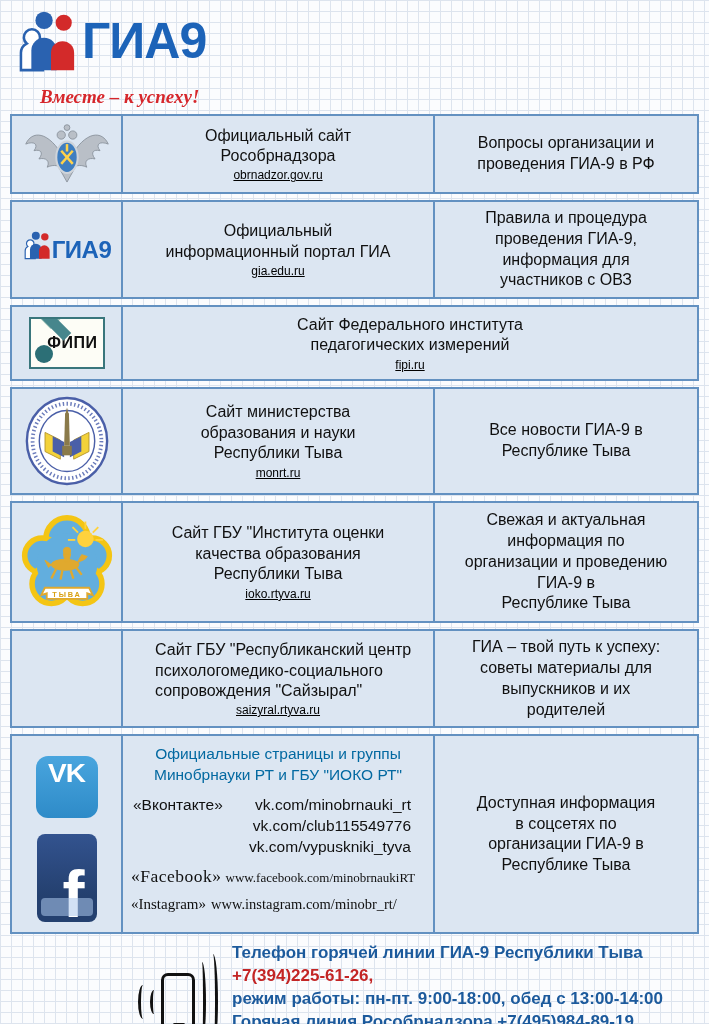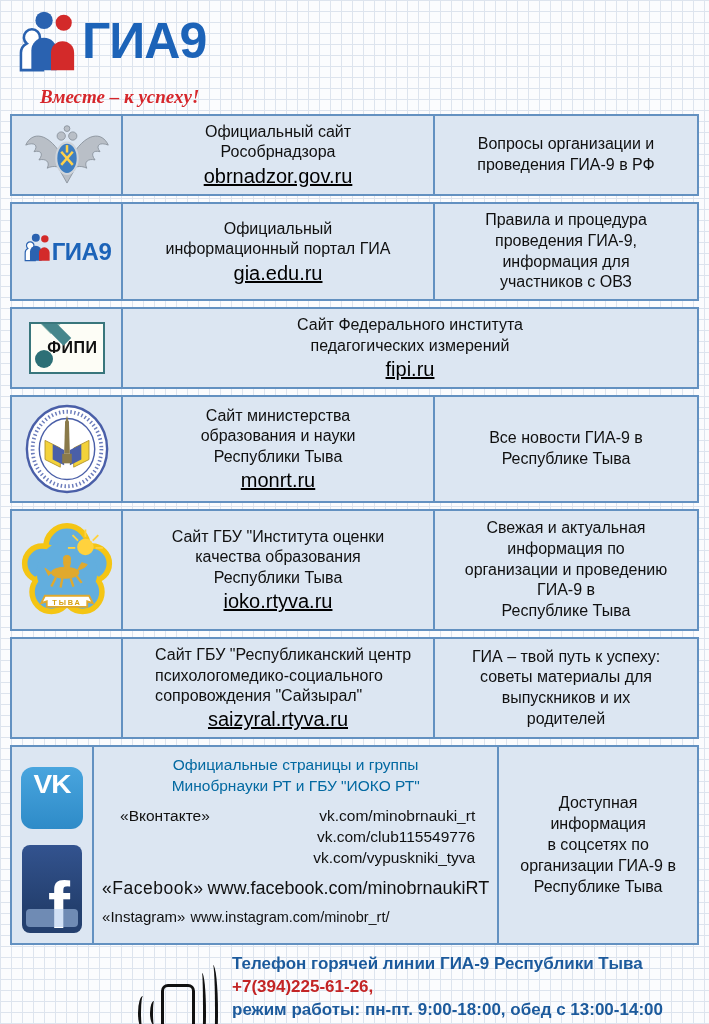--- a/index.html
+++ b/index.html
@@ -25,44 +25,44 @@
   .trow { display:flex; margin-bottom:6px; }
   .cell { background:#dce6f2; border:2px solid #6391c1; }
   .c1 { width:113px; display:flex; align-items:center; justify-content:center; flex-direction:column; }
   .c2 { flex:1; margin-left:-2px; display:flex; flex-direction:column; align-items:center; justify-content:center; padding:6px 8px; }
   .c3 { width:266px; margin-left:-2px; display:flex; align-items:center; justify-content:center; padding:6px 10px; text-align:center; font-size:16px; line-height:1.3; color:#101010; white-space:pre-line; }
   .r1 { min-height:80px; } .r2 { min-height:95px; } .r3 { min-height:76px; }
   .r4 { min-height:108px; } .r5 { min-height:122px; } .r6 { min-height:96px; }
   .r7 { min-height:200px; }
   .site { font-size:16px; line-height:1.28; color:#101010; text-align:center; white-space:pre-line; }
   .site.left { text-align:left; align-self:flex-start; padding-left:24px; }
-  .slink { font-size:20px; color:#000; text-decoration:underline; margin-top:2px; }
+  .slink { font-size:12px; color:#000; text-decoration:underline; margin-top:2px; }
   
   .mini-gia { display:flex; align-items:center; }
   .mini-gia .brand-text { font-size:24px; margin-top:2px; margin-left:-4px; letter-spacing:-0.5px; }
   
   .fipi { width:76px; height:52px; background:#fdfdf6; border:2px solid #39767c; position:relative; overflow:hidden; display:flex; align-items:center; justify-content:flex-end; padding-right:5px; }
   .fipi .stripe1 { position:absolute; left:-14px; top:-20px; width:46px; height:16px; background:#9dc3b8; transform:rotate(45deg); }
   .fipi .stripe2 { position:absolute; left:-8px; top:-6px; width:52px; height:11px; background:#46868c; transform:rotate(45deg); }
   .fipi .dot { position:absolute; left:4px; bottom:4px; width:18px; height:18px; border-radius:50%; background:#2c6f76; }
   .fipi .fipi-text { font-weight:bold; font-size:16px; color:#111; letter-spacing:0.5px; }
   
   .vk-tile { width:62px; height:62px; border-radius:12px; background:linear-gradient(#49a5de,#2e8bc8); display:flex; justify-content:center; margin:10px 0 16px 0; }
   .vk-glyph { color:#fff; font-weight:900; font-size:28px; letter-spacing:-1px; transform:scaleY(0.9); }
   .fb-tile { width:60px; height:88px; border-radius:8px; background:linear-gradient(#33538f 0%, #24406f 70%); position:relative; overflow:hidden; display:flex; align-items:flex-end; justify-content:center; }
   .fb-glyph { color:#fff; font-weight:bold; font-size:66px; line-height:0.85; margin-right:-14px; }
   .fb-band { position:absolute; left:4px; right:4px; bottom:6px; height:18px; background:rgba(173,200,236,0.55); border-radius:4px; }
   
   .soc-mid { justify-content:flex-start; padding-top:8px; }
   .soc-head { font-size:15.5px; text-align:center; white-space:pre-line; color:#0369a1; line-height:1.3; }
   .soc-vk { width:100%; text-align:right; padding-right:14px; margin-top:10px; font-size:15.5px; line-height:1.35; color:#101010; }
-  .soc-vk .lbl { float:left; margin-left:18px; }
-  .soc-line { width:100%; margin-top:9px; font-size:15px; color:#101010; display:flex; align-items:baseline; }
+  .soc-vk .lbl { float:left; margin-left:2px; }
+  .soc-line { width:100%; margin-top:9px; font-size:15px; color:#101010; display:flex; align-items:baseline;font-family:Liberation Serif, serif; }
   .soc-line .lbl-big { font-size:17.5px; letter-spacing:0.5px; }
-  .soc-line .url-sm { font-size:18px; margin-left:4px; }
+  .soc-line .url-sm { font-size:13px; margin-left:4px; }
   .soc-line .url-md { font-size:14.5px; margin-left:5px; }
   
   .footer { display:flex; margin:8px 10px 0 138px; align-items:flex-start; }
   .phone-wrap { display:flex; align-items:center; margin-top:12px; margin-right:14px; }
   .wave { border:0 solid #111; }
   .wave.l1 { width:10px; height:34px; border-left:3px solid #111; border-radius:50%/50%; margin-right:2px; }
   .wave.l2 { width:8px; height:24px; border-left:3px solid #111; border-radius:50%/50%; margin-right:3px; }
   .wave.r1 { width:8px; height:24px; border-right:3px solid #111; border-radius:50%/50%; margin-left:3px; }
   .wave.r2 { width:10px; height:34px; border-right:3px solid #111; border-radius:50%/50%; margin-left:2px; }
   .phone-body { width:34px; height:58px; border:3px solid #111; border-radius:7px; position:relative; background:transparent; }

